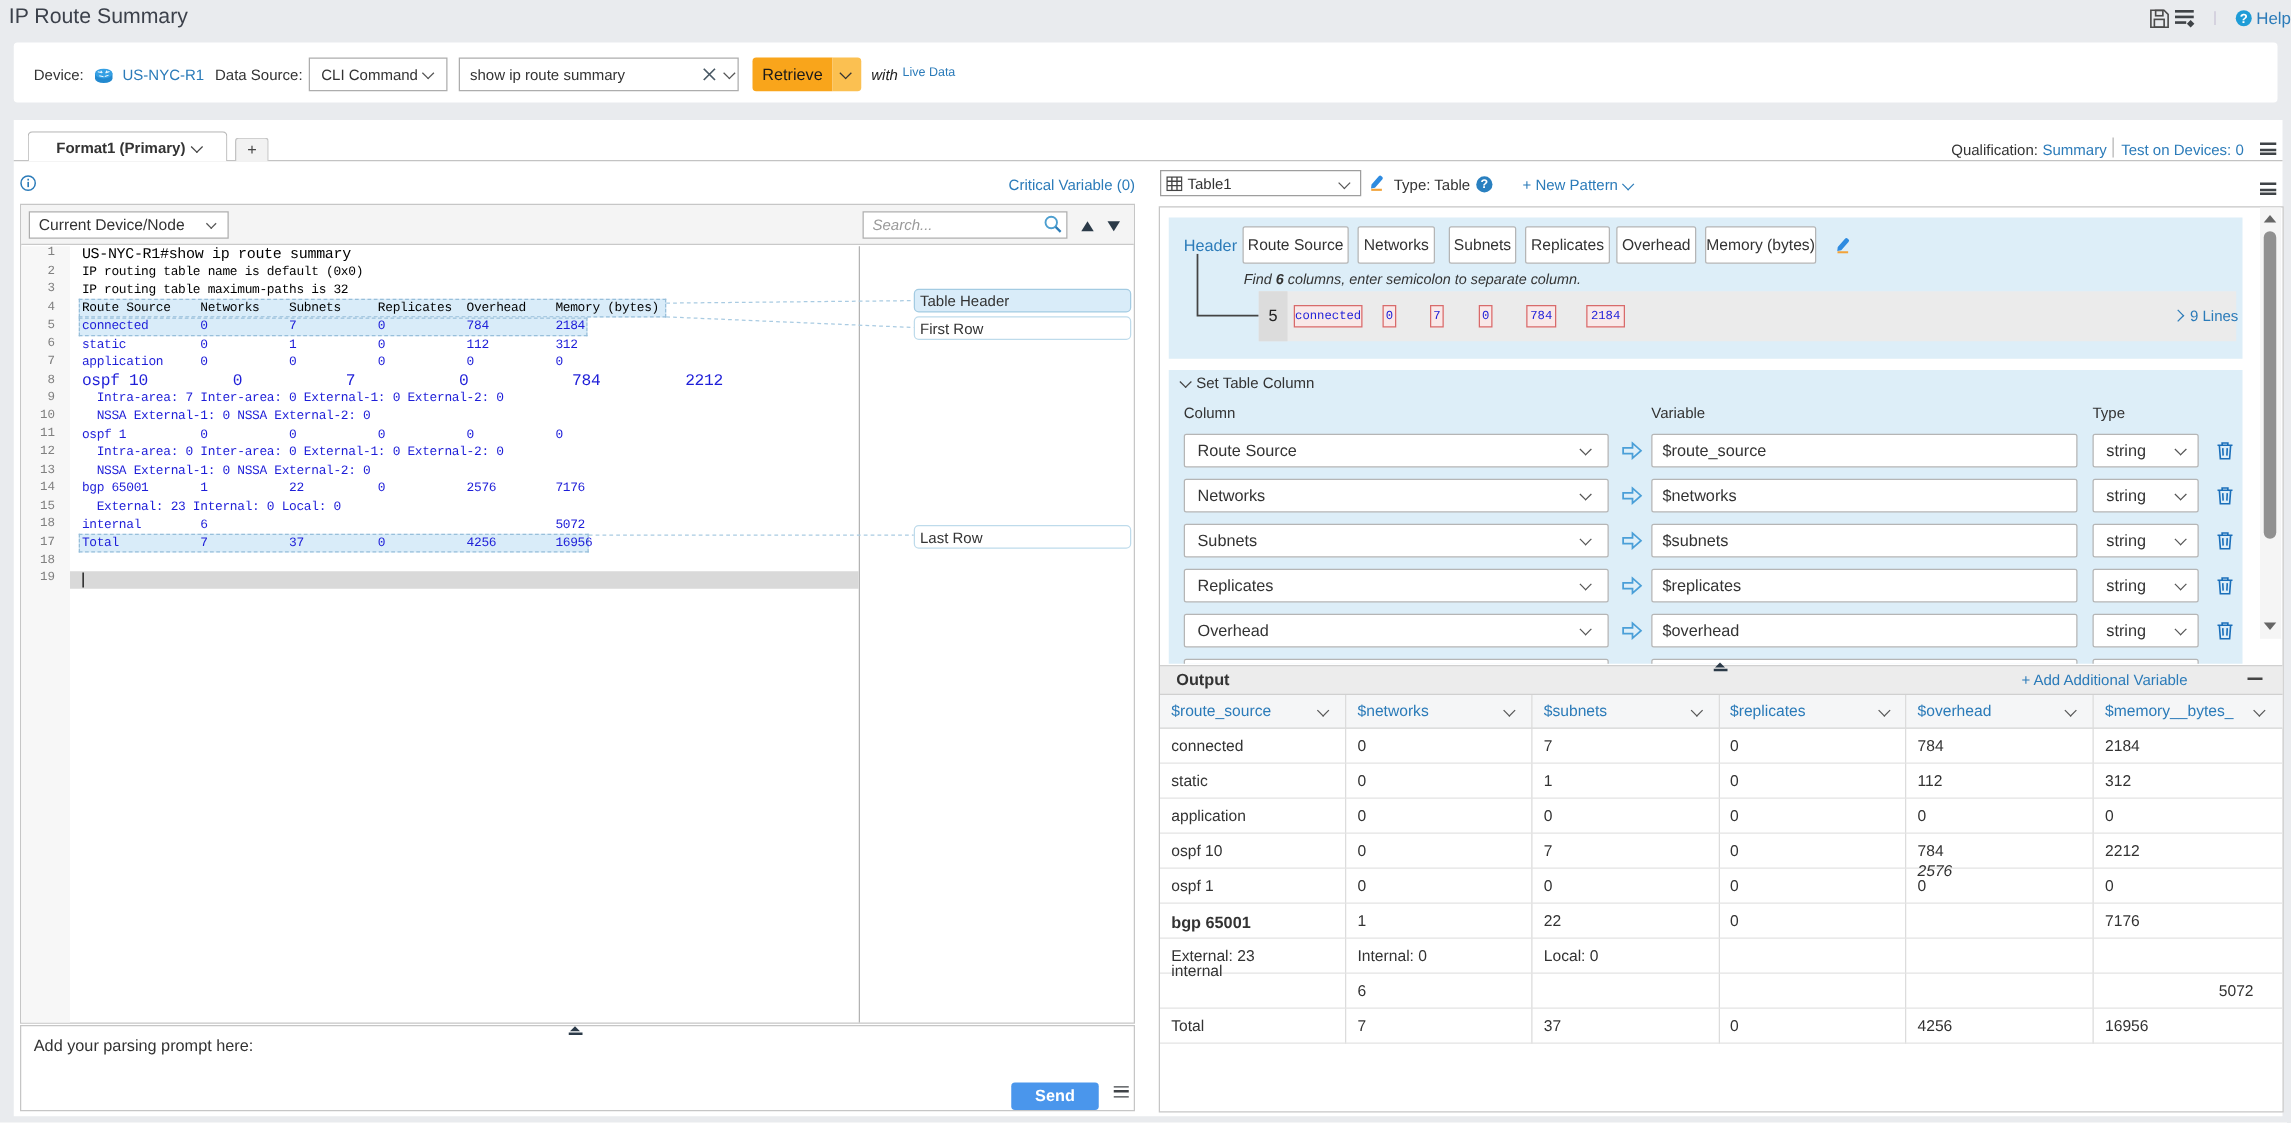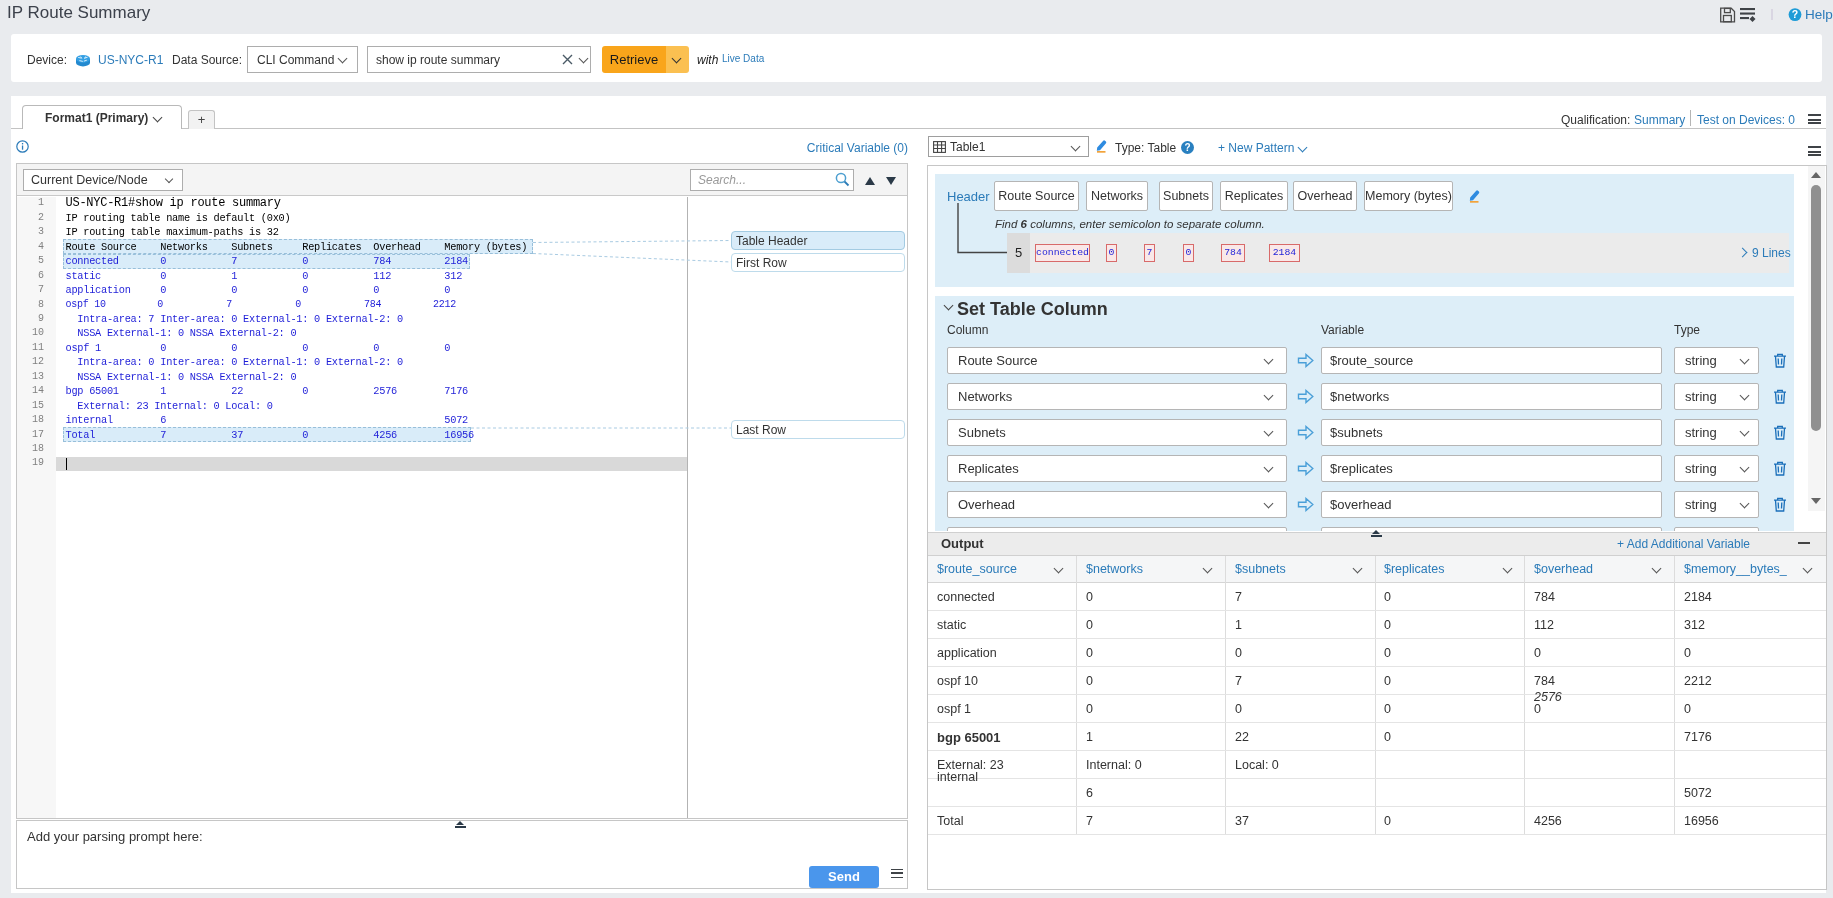--- a/index.html
+++ b/index.html
@@ -122,21 +122,21 @@
 <div class="abs mono" style="left:65.5px; top:225.2px; height:14.45px; line-height:14.45px; font-size:10.3px; letter-spacing:-0.26px; color:#000; white-space:pre;">IP routing table maximum-paths is 32</div>
 <div class="abs mono" style="left:17px; top:239.7px; width:27px; height:14.45px; line-height:14.45px; font-size:10px; color:#808080; text-align:right;">4</div>
 <div class="abs mono" style="left:65.5px; top:239.7px; height:14.45px; line-height:14.45px; font-size:10.3px; letter-spacing:-0.26px; color:#000; white-space:pre;">Route Source    Networks    Subnets     Replicates  Overhead    Memory (bytes)</div>
 <div class="abs mono" style="left:17px; top:254.1px; width:27px; height:14.45px; line-height:14.45px; font-size:10px; color:#808080; text-align:right;">5</div>
 <div class="abs mono" style="left:65.5px; top:254.1px; height:14.45px; line-height:14.45px; font-size:10.3px; letter-spacing:-0.26px; color:#1e1ed8; white-space:pre;">connected       0           7           0           784         2184</div>
 <div class="abs mono" style="left:17px; top:268.6px; width:27px; height:14.45px; line-height:14.45px; font-size:10px; color:#808080; text-align:right;">6</div>
 <div class="abs mono" style="left:65.5px; top:268.6px; height:14.45px; line-height:14.45px; font-size:10.3px; letter-spacing:-0.26px; color:#1e1ed8; white-space:pre;">static          0           1           0           112         312</div>
 <div class="abs mono" style="left:17px; top:283.0px; width:27px; height:14.45px; line-height:14.45px; font-size:10px; color:#808080; text-align:right;">7</div>
 <div class="abs mono" style="left:65.5px; top:283.0px; height:14.45px; line-height:14.45px; font-size:10.3px; letter-spacing:-0.26px; color:#1e1ed8; white-space:pre;">application     0           0           0           0           0</div>
 <div class="abs mono" style="left:17px; top:297.5px; width:27px; height:14.45px; line-height:14.45px; font-size:10px; color:#808080; text-align:right;">8</div>
-<div class="abs mono" style="left:65.5px; top:297.5px; height:14.45px; line-height:14.45px; font-size:10px; letter-spacing:-0.26px; color:#1e1ed8; white-space:pre;">ospf 10         0           7           0           784         2212</div>
+<div class="abs mono" style="left:65.5px; top:297.5px; height:14.45px; line-height:14.45px; font-size:13px; letter-spacing:-0.26px; color:#1e1ed8; white-space:pre;">ospf 10         0           7           0           784         2212</div>
 <div class="abs mono" style="left:17px; top:311.9px; width:27px; height:14.45px; line-height:14.45px; font-size:10px; color:#808080; text-align:right;">9</div>
 <div class="abs mono" style="left:65.5px; top:311.9px; height:14.45px; line-height:14.45px; font-size:10.3px; letter-spacing:-0.26px; color:#1e1ed8; white-space:pre;">  Intra-area: 7 Inter-area: 0 External-1: 0 External-2: 0</div>
 <div class="abs mono" style="left:17px; top:326.4px; width:27px; height:14.45px; line-height:14.45px; font-size:10px; color:#808080; text-align:right;">10</div>
 <div class="abs mono" style="left:65.5px; top:326.4px; height:14.45px; line-height:14.45px; font-size:10.3px; letter-spacing:-0.26px; color:#1e1ed8; white-space:pre;">  NSSA External-1: 0 NSSA External-2: 0</div>
 <div class="abs mono" style="left:17px; top:340.9px; width:27px; height:14.45px; line-height:14.45px; font-size:10px; color:#808080; text-align:right;">11</div>
 <div class="abs mono" style="left:65.5px; top:340.9px; height:14.45px; line-height:14.45px; font-size:10.3px; letter-spacing:-0.26px; color:#1e1ed8; white-space:pre;">ospf 1          0           0           0           0           0</div>
 <div class="abs mono" style="left:17px; top:355.3px; width:27px; height:14.45px; line-height:14.45px; font-size:10px; color:#808080; text-align:right;">12</div>
 <div class="abs mono" style="left:65.5px; top:355.3px; height:14.45px; line-height:14.45px; font-size:10.3px; letter-spacing:-0.26px; color:#1e1ed8; white-space:pre;">  Intra-area: 0 Inter-area: 0 External-1: 0 External-2: 0</div>
 <div class="abs mono" style="left:17px; top:369.8px; width:27px; height:14.45px; line-height:14.45px; font-size:10px; color:#808080; text-align:right;">13</div>
 <div class="abs mono" style="left:65.5px; top:369.8px; height:14.45px; line-height:14.45px; font-size:10.3px; letter-spacing:-0.26px; color:#1e1ed8; white-space:pre;">  NSSA External-1: 0 NSSA External-2: 0</div>
@@ -216,21 +216,21 @@
 <div class="abs mono" style="left:1035px; top:244px; width:55px; height:18px; background:#f9e8e8; border:1px solid #d86a6a; font-size:9.8px; color:#1e1ed8; text-align:center; line-height:16px;">connected</div>
 <div class="abs mono" style="left:1106px; top:244px; width:11px; height:18px; background:#f9e8e8; border:1px solid #d86a6a; font-size:9.8px; color:#1e1ed8; text-align:center; line-height:16px;">0</div>
 <div class="abs mono" style="left:1144px; top:244px; width:11px; height:18px; background:#f9e8e8; border:1px solid #d86a6a; font-size:9.8px; color:#1e1ed8; text-align:center; line-height:16px;">7</div>
 <div class="abs mono" style="left:1183px; top:244px; width:11px; height:18px; background:#f9e8e8; border:1px solid #d86a6a; font-size:9.8px; color:#1e1ed8; text-align:center; line-height:16px;">0</div>
 <div class="abs mono" style="left:1221px; top:244px; width:24px; height:18px; background:#f9e8e8; border:1px solid #d86a6a; font-size:9.8px; color:#1e1ed8; text-align:center; line-height:16px;">784</div>
 <div class="abs mono" style="left:1269px; top:244px; width:31px; height:18px; background:#f9e8e8; border:1px solid #d86a6a; font-size:9.8px; color:#1e1ed8; text-align:center; line-height:16px;">2184</div>
 <span class="chev abs" style="left:1739px; top:249px; border-color:#2b7bb9; transform:rotate(-45deg);"></span>
 <div class="abs blue" style="left:1752px; top:246px; font-size:12px;">9 Lines</div>
 <div class="abs" style="left:935px; top:296px; width:859px; height:235px; background:#ddeef8; overflow:hidden;">
 <span class="chev" style="position:absolute; left:10px; top:6px; border-color:#444;"></span>
-<div style="position:absolute; left:22px; top:3px; font-size:18px; font-weight:bold;">Set Table Column</div>
+<div style="position:absolute; left:22px; top:3px; font-size:12px; font-weight:normal;">Set Table Column</div>
 <div style="position:absolute; left:12px; top:27px; font-size:12px;">Column</div>
 <div style="position:absolute; left:386px; top:27px; font-size:12px;">Variable</div>
 <div style="position:absolute; left:739px; top:27px; font-size:12px;">Type</div>
 <div style="position:absolute; left:12px; top:51px; width:340px; height:27px; background:#fff; border:1px solid #b5b5b5; border-radius:2px; font-size:13px; line-height:25px; padding-left:10px;">Route Source<span class="chev" style="position:absolute; right:14px; top:8px;"></span></div>
 <svg style="position:absolute; left:362px; top:57px;" width="17" height="15" viewBox="0 0 17 15">
         <path d="M1.5,5.2 h7.5 v-3.7 l6.8,6 -6.8,6 v-3.7 h-7.5 z" fill="none" stroke="#4a9fd8" stroke-width="1.4"></path>
       </svg>
 <div style="position:absolute; left:386px; top:51px; width:341px; height:27px; background:#fff; border:1px solid #b5b5b5; border-radius:2px; font-size:13px; line-height:25px; padding-left:8px;">$route_source</div>
 <div style="position:absolute; left:739px; top:51px; width:85px; height:27px; background:#fff; border:1px solid #b5b5b5; border-radius:2px; font-size:13px; line-height:25px; padding-left:10px;">string<span class="chev" style="position:absolute; right:10px; top:8px;"></span></div>
 <svg style="position:absolute; left:838px; top:57px;" width="14" height="15" viewBox="0 0 14 15">
@@ -365,21 +365,21 @@
 <div class="abs" style="left:1384px; top:730px; font-size:12.5px;">0</div>
 <div class="abs" style="left:1534px; top:690px; font-size:12.5px;font-style:italic;">2576</div>
 <div class="abs" style="left:1684px; top:730px; font-size:12.5px;">7176</div>
 <div class="abs" style="left:928px; top:778px; width:898px; height:1px; background:#e4e4e4;"></div>
 <div class="abs" style="left:937px; top:758px; font-size:12.5px;">External: 23</div>
 <div class="abs" style="left:1086px; top:758px; font-size:12.5px;">Internal: 0</div>
 <div class="abs" style="left:1235px; top:758px; font-size:12.5px;">Local: 0</div>
 <div class="abs" style="left:928px; top:806px; width:898px; height:1px; background:#e4e4e4;"></div>
 <div class="abs" style="left:937px; top:770px; font-size:12.5px;">internal</div>
 <div class="abs" style="left:1086px; top:786px; font-size:12.5px;">6</div>
-<div class="abs" style="left:1684px; top:786px; font-size:12.5px;text-align:right;">5072</div>
+<div class="abs" style="left:1775px; top:786px; font-size:12.5px;text-align:right;">5072</div>
 <div class="abs" style="left:928px; top:834px; width:898px; height:1px; background:#e4e4e4;"></div>
 <div class="abs" style="left:937px; top:814px; font-size:12.5px;">Total</div>
 <div class="abs" style="left:1086px; top:814px; font-size:12.5px;">7</div>
 <div class="abs" style="left:1235px; top:814px; font-size:12.5px;">37</div>
 <div class="abs" style="left:1384px; top:814px; font-size:12.5px;">0</div>
 <div class="abs" style="left:1534px; top:814px; font-size:12.5px;">4256</div>
 <div class="abs" style="left:1684px; top:814px; font-size:12.5px;">16956</div>
 </div>
 
 </body></html>

